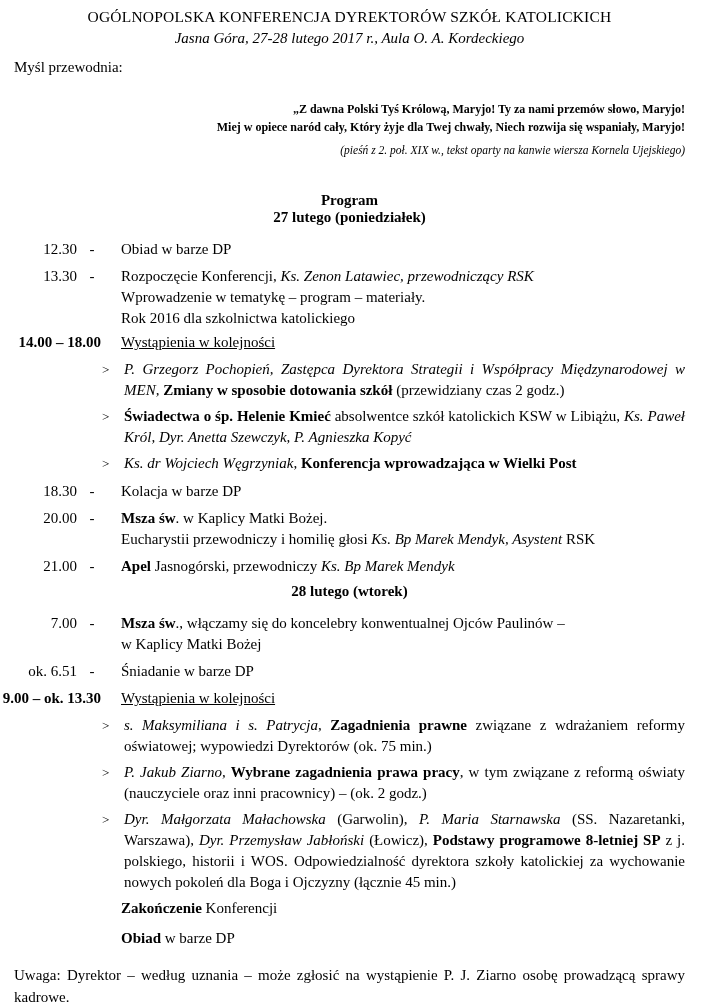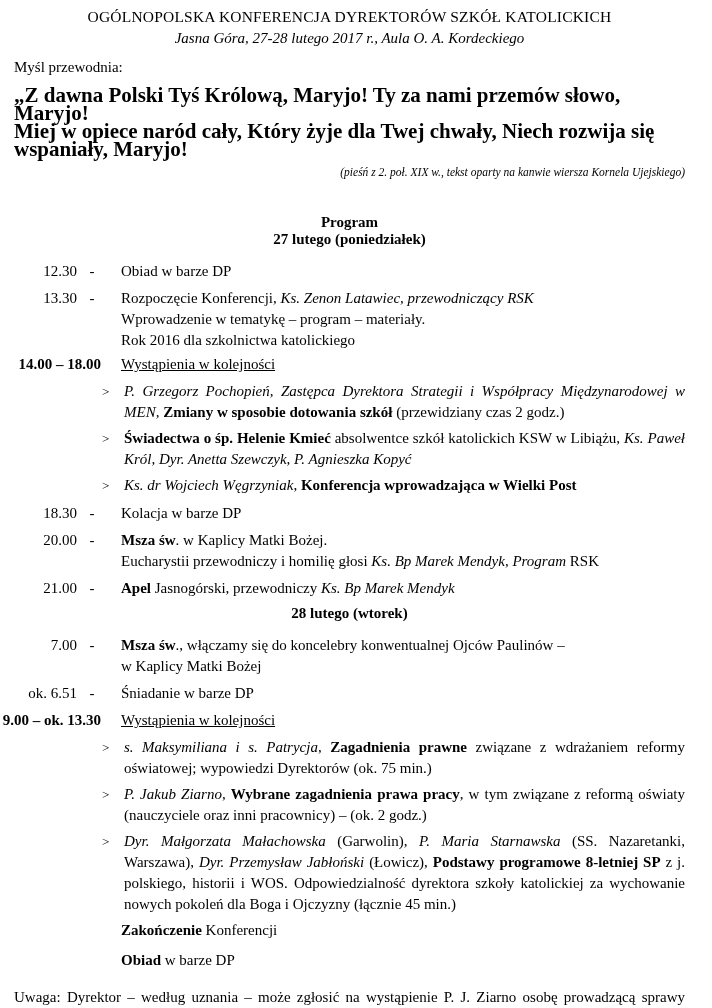--- a/index.html
+++ b/index.html
@@ -11,21 +11,21 @@
     padding:8px 27px 0 14px;
     background:#ffffff;
     color:#000000;
     font-family:"Liberation Serif","DejaVu Serif",serif;
     font-size:15px;
     overflow:hidden;
   }
   .doc-title{text-align:center;font-size:15.5px;letter-spacing:.2px;}
   .doc-subtitle{text-align:center;font-style:italic;font-size:15px;margin-top:4px;}
   .motto-label{margin-top:12px;}
-  .motto{text-align:left;font-weight:bold;font-size:21px;line-height:18px;margin-top:10px;}
+  .motto{text-align:right;font-weight:bold;font-size:12px;line-height:18px;margin-top:24px;}
   .attribution{text-align:right;font-style:italic;font-size:11.5px;margin-top:8px;}
   .program-heading{text-align:center;font-weight:bold;margin-top:36px;}
   .day-heading{text-align:center;font-weight:bold;margin-bottom:13px;}
   .schedule{margin-top:0;}
   .srow{display:grid;grid-template-columns:63px 44px 1fr;margin-bottom:6px;}
   .srow.tight{margin-bottom:3px;}
   .time{text-align:right;white-space:nowrap;line-height:21px;}
   .dash{text-align:center;padding-right:14px;line-height:21px;}
   .range{grid-column:1/3;justify-self:end;padding-right:20px;white-space:nowrap;line-height:21px;font-weight:bold;}
   .content{min-width:0;}
@@ -104,21 +104,21 @@
       <div class="content">
           <div class="line"><span>Kolacja w barze DP</span></div>
         </div>
     </div>
 
     <div class="srow">
       <div class="time">20.00</div>
       <div class="dash">-</div>
       <div class="content">
         <div class="line"><span class="run-b">Msza św</span><span>. w Kaplicy Matki Bożej.</span></div>
-        <div class="line"><span>Eucharystii przewodniczy i homilię głosi </span><span class="run-i">Ks. Bp Marek Mendyk, Program </span><span>RSK</span></div>
+        <div class="line"><span>Eucharystii przewodniczy i homilię głosi </span><span class="run-i">Ks. Bp Marek Mendyk, Asystent </span><span>RSK</span></div>
       </div>
     </div>
 
     <div class="srow">
       <div class="time">21.00</div>
       <div class="dash">-</div>
       <div class="content">
           <div class="line"><span class="run-b">Apel</span><span> Jasnogórski, przewodniczy </span><span class="run-i">Ks. Bp Marek Mendyk</span></div>
         </div>
     </div>

